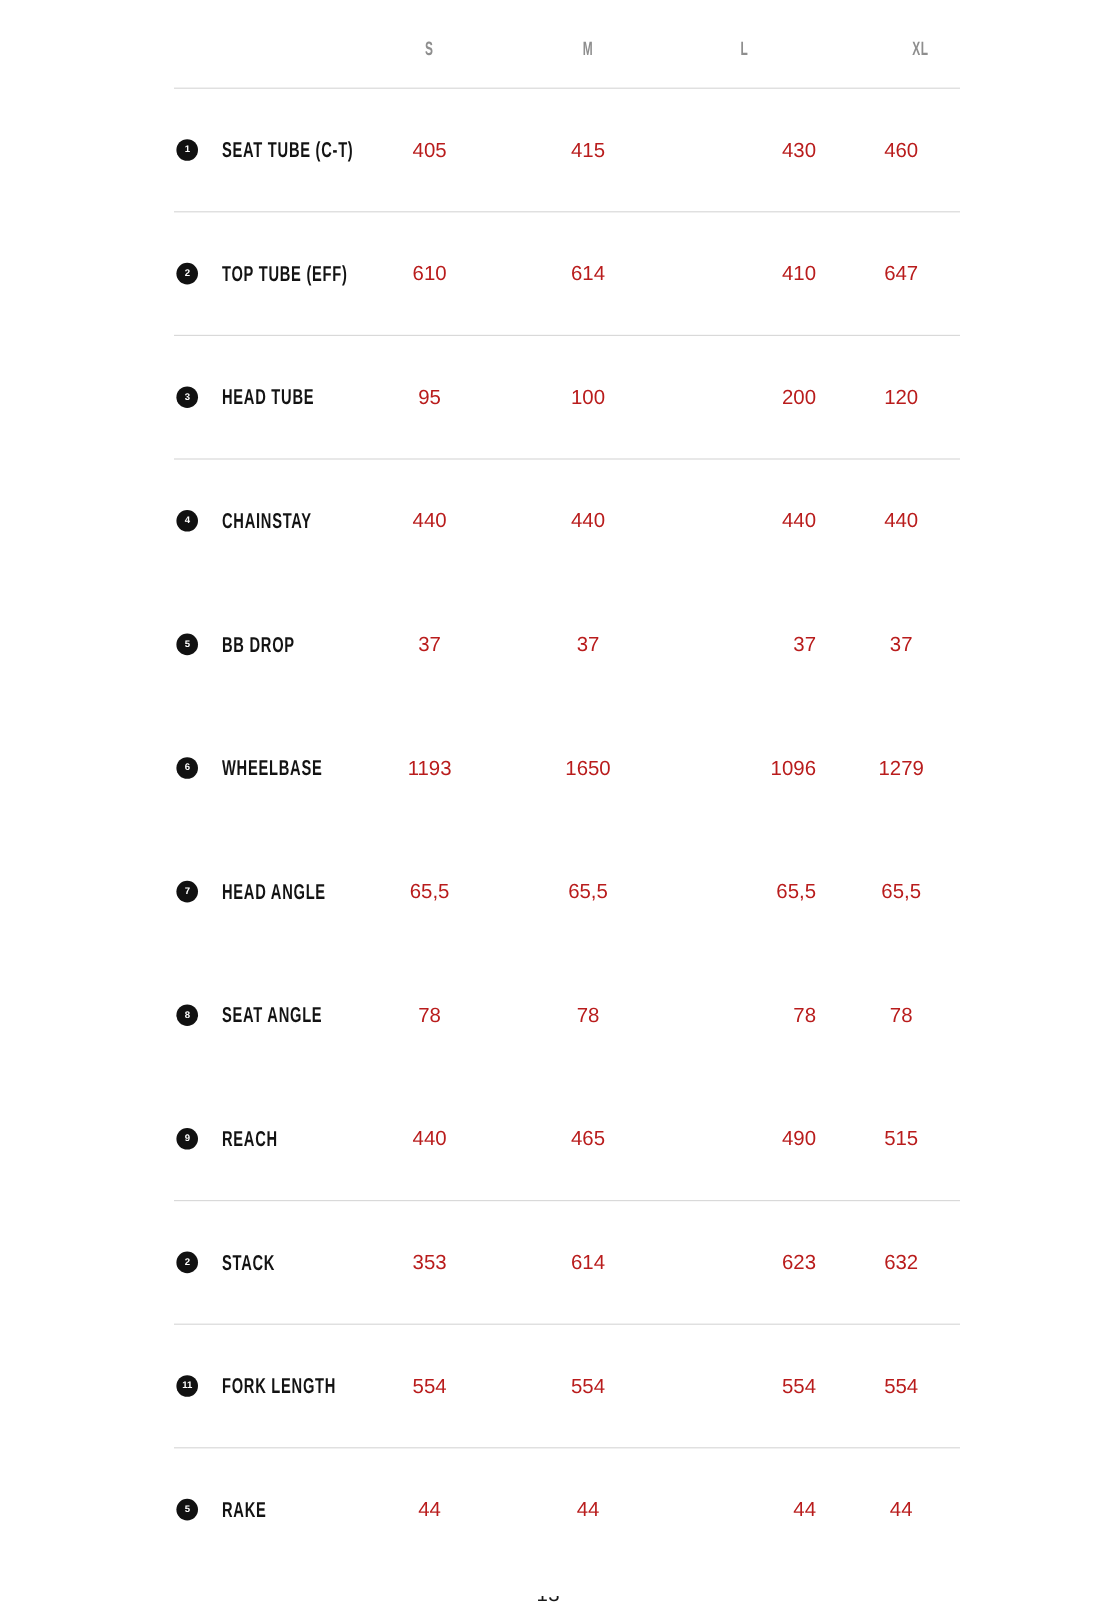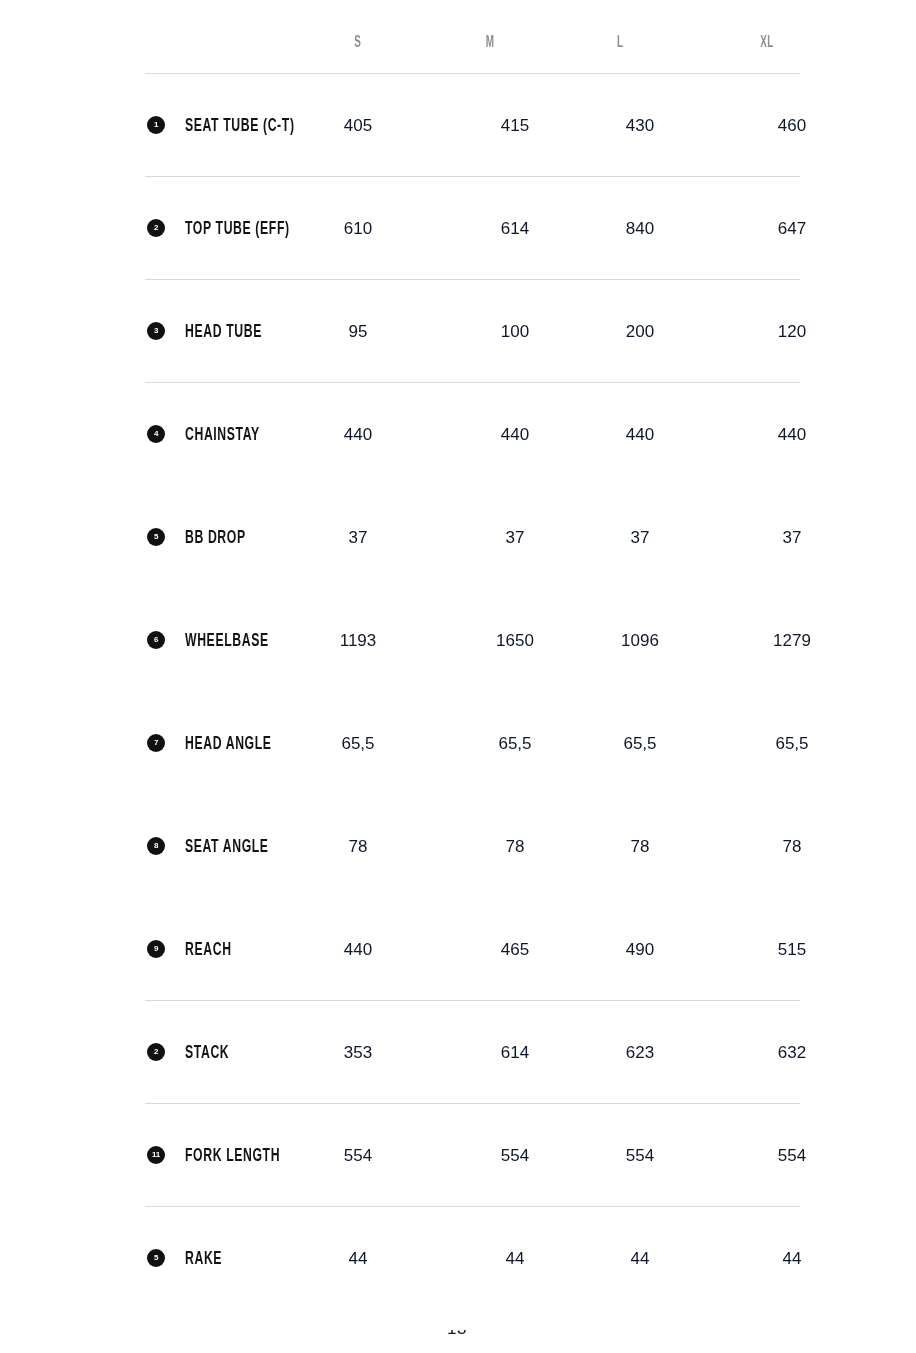--- a/index.html
+++ b/index.html
@@ -65,28 +65,28 @@
     line-height: 1;
   }
   .cell-val {
     position: absolute;
     top: 50%;
     transform: translateY(-50%);
     text-align: center;
     font-family: "Liberation Sans", sans-serif;
     font-size: 17px;
     font-weight: 400;
-    color: #0f172a;
+    color: #b91c1c;
     line-height: 1;
     width: 120px;
   }
   .cv0 { left: 298px; }
-  .cv1 { left: 455px; }
-  .cv2 { left: 580px; }
-  .cv3 { left: 732px; }
+  .cv1 { left: 430px; }
+  .cv2 { left: 560px; text-align: right; }
+  .cv3 { left: 691px; }
 
   
   .head-row {
     position: relative;
     height: 73px;
     width: 916px;
   }
   .head-cell {
     position: absolute;
     top: 34px;
@@ -154,21 +154,21 @@
         <div class="cell-val cv1">415</div>
         <div class="cell-val cv2">430</div>
         <div class="cell-val cv3">460</div>
         <div class="sep" style="top: 103px;"></div>
       </div>
       <div class="row">
         <div class="cell-badge">2</div>
         <div class="cell-label">TOP TUBE (EFF)</div>
         <div class="cell-val cv0">610</div>
         <div class="cell-val cv1">614</div>
-        <div class="cell-val cv2">840</div>
+        <div class="cell-val cv2">410</div>
         <div class="cell-val cv3">647</div>
         <div class="sep" style="top: 103px;"></div>
       </div>
       <div class="row">
         <div class="cell-badge">3</div>
         <div class="cell-label">HEAD TUBE</div>
         <div class="cell-val cv0">95</div>
         <div class="cell-val cv1">100</div>
         <div class="cell-val cv2">200</div>
         <div class="cell-val cv3">120</div>

